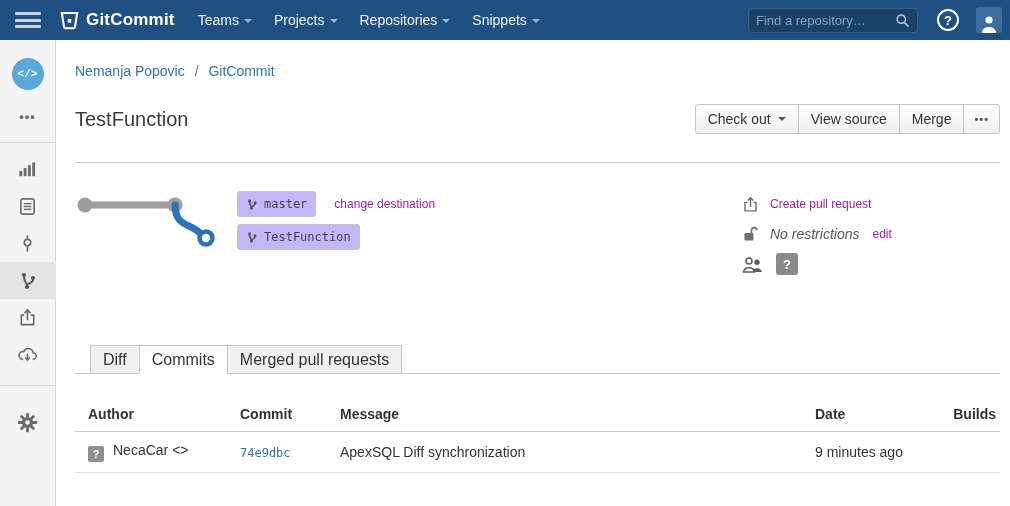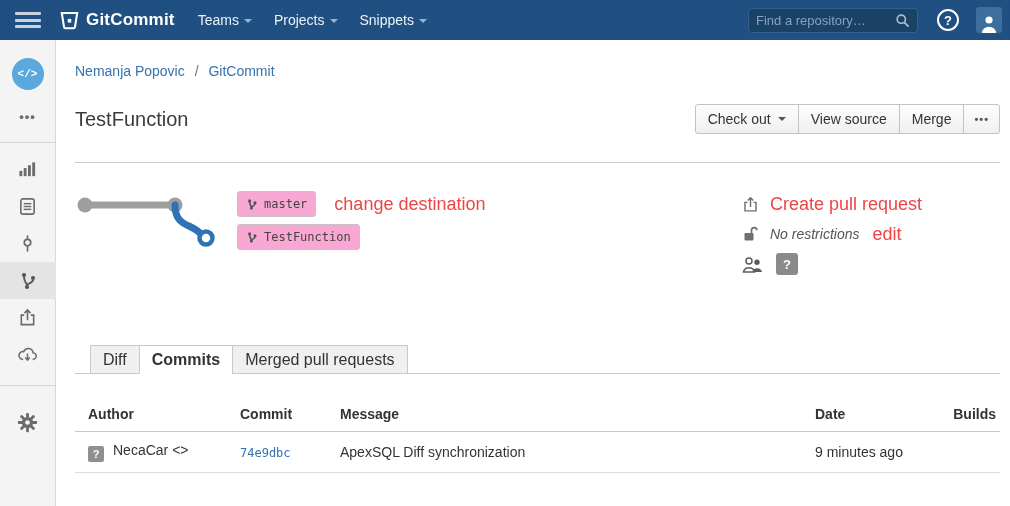--- a/index.html
+++ b/index.html
@@ -61,41 +61,41 @@
   .btn .caret { border-top-color:#555; margin-left:7px; }
   .btn.more-btn { font-size:11px; letter-spacing:1px; color:#555; font-weight:bold; padding:0 10px; }
 
   hr.section-rule { border:0; border-top:1px solid #ccc; margin:27px 0 24px; }
 
   .branch-detail { display:flex; justify-content:space-between; min-height:70px; }
   .detail-left { display:flex; }
   .graph { width:150px; height:70px; flex:0 0 150px; }
   .tag-rows { margin-left:12px; margin-top:4px; }
   .tag-row { display:flex; align-items:center; height:26px; margin-bottom:7px; }
-  .branch-tag { display:inline-flex; align-items:center; height:26px; padding:0 8px; background:#f9a8d4;
+  .branch-tag { display:inline-flex; align-items:center; height:26px; padding:0 8px; background:#c4b5fd;
                 border:1px solid #c4c4c4; border-radius:3px;
                 font-family:"DejaVu Sans Mono","Liberation Mono",monospace; font-size:12px; color:#444; }
   .branch-tag svg { margin-right:6px; }
-  a.inline-link { color:#ef4444; font-size:18px; text-decoration:none; cursor:pointer; }
+  a.inline-link { color:#a21caf; font-size:12px; text-decoration:none; cursor:pointer; }
   .tag-row a.inline-link { margin-left:18px; }
 
   .detail-info { width:258px; margin-top:6px; }
   .info-row { display:flex; align-items:center; height:22px; margin-bottom:8px; }
   .info-row .ricon { width:20px; display:flex; justify-content:flex-start; margin-right:8px; }
   .restrictions { font-style:italic; color:#555; font-size:14px; }
   .info-row .edit-link { margin-left:13px; }
   .qmark-avatar { width:22px; height:22px; background:#8a8a8a; border-radius:3px; color:#fff; font-weight:bold;
                   font-size:13px; display:flex; align-items:center; justify-content:center; margin-left:8px; }
 
   
   .tabs { margin-top:62px; display:flex; border-bottom:1px solid #c9c9c9; padding-left:15px; }
   .tab { font-size:16px; color:#333; padding:5px 12px; height:29px; background:#f0f0f0;
          border:1px solid #c9c9c9; margin-bottom:-1px; margin-left:-1px; cursor:pointer; white-space:nowrap; }
   .tab:first-child { margin-left:0; }
-  .tab.active { background:#fff; border-bottom-color:#fff;font-weight:bold; }
+  .tab.active { background:#fff; border-bottom-color:#fff; }
 
   
   table.commits { width:100%; border-collapse:collapse; margin-top:21px; table-layout:fixed; }
   .commits th { text-align:left; font-size:14px; font-weight:bold; color:#333; padding:11px 0 9px;
                 border-bottom:1px solid #c8c8c8; }
   .commits th:first-child, .commits td:first-child { padding-left:13px; }
   .commits th.builds-col, .commits td.builds-col { text-align:right; padding-right:4px; }
   .commits td { font-size:14px; color:#333; padding:10px 0; border-bottom:1px solid #ddd; vertical-align:middle; }
   .mini-avatar { display:inline-flex; width:16px; height:16px; background:#8f8f8f; border-radius:2px;
                  color:#fff; font-size:11px; font-weight:bold; align-items:center; justify-content:center;
@@ -117,20 +117,21 @@
       <svg width="21" height="21" viewBox="0 0 24 24">
           <path d="M3.2 3.4 h17.6 l-2.5 15.9 a1.8 1.8 0 0 1 -1.8 1.5 H7.5 a1.8 1.8 0 0 1 -1.8 -1.5 Z" fill="none" stroke="#fff" stroke-width="2.4"></path>
           <rect x="10" y="10.2" width="4" height="4.2" fill="#fff"></rect>
         </svg>
     </span>
     <span class="name">GitCommit</span>
   </div>
   <nav class="nav-menu">
     <div class="nav-item"><span>Teams</span><span class="caret"></span></div>
     <div class="nav-item"><span>Projects</span><span class="caret"></span></div>
+    <div class="nav-item"><span>Repositories</span><span class="caret"></span></div>
     <div class="nav-item"><span>Snippets</span><span class="caret"></span></div>
   </nav>
   <div class="nav-spacer"></div>
   <div class="search-box">
     <input type="text" placeholder="Find a repository…" style="">
     <span style="display:flex">
       <svg width="15" height="15" viewBox="0 0 16 16">
           <circle cx="6.7" cy="6.7" r="4.4" fill="none" stroke="#a7bcd1" stroke-width="1.8"></circle>
           <line x1="10.2" y1="10.2" x2="14" y2="14" stroke="#a7bcd1" stroke-width="2" stroke-linecap="round"></line>
         </svg>

